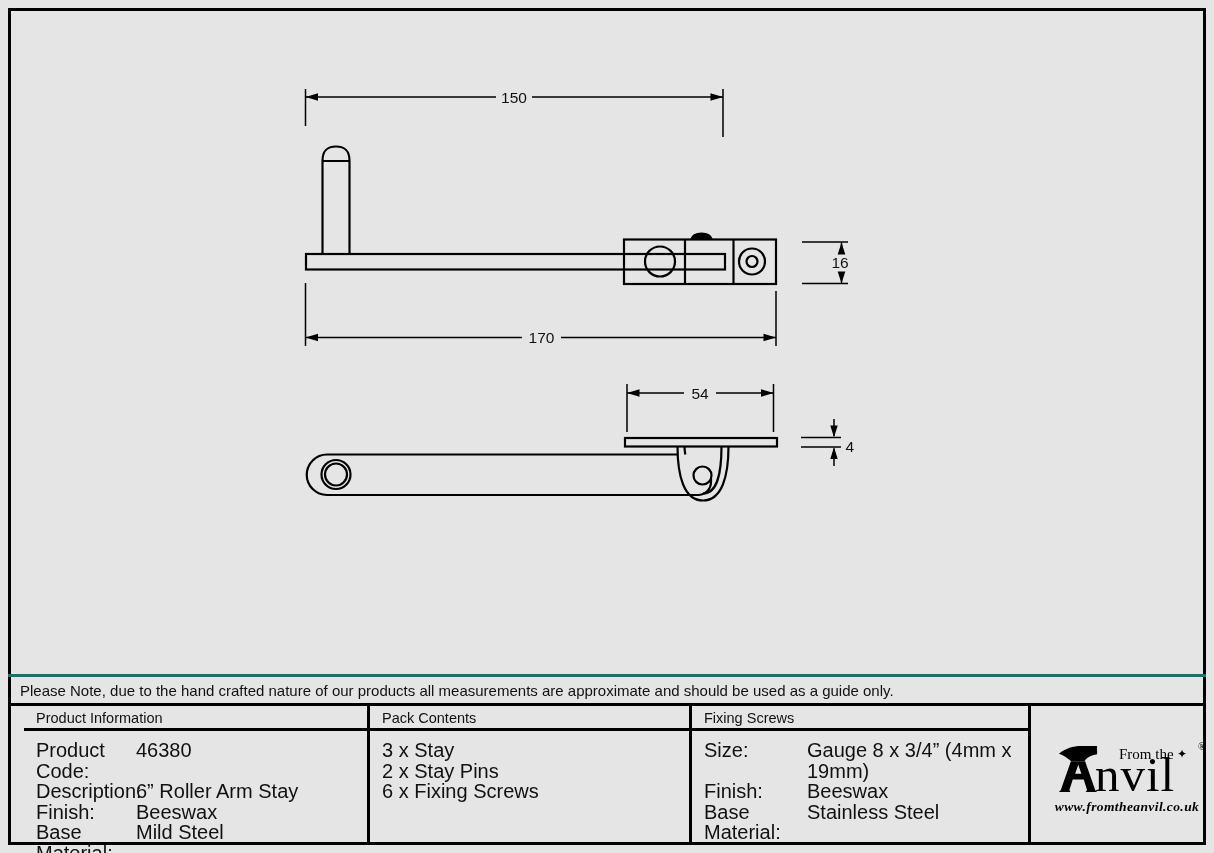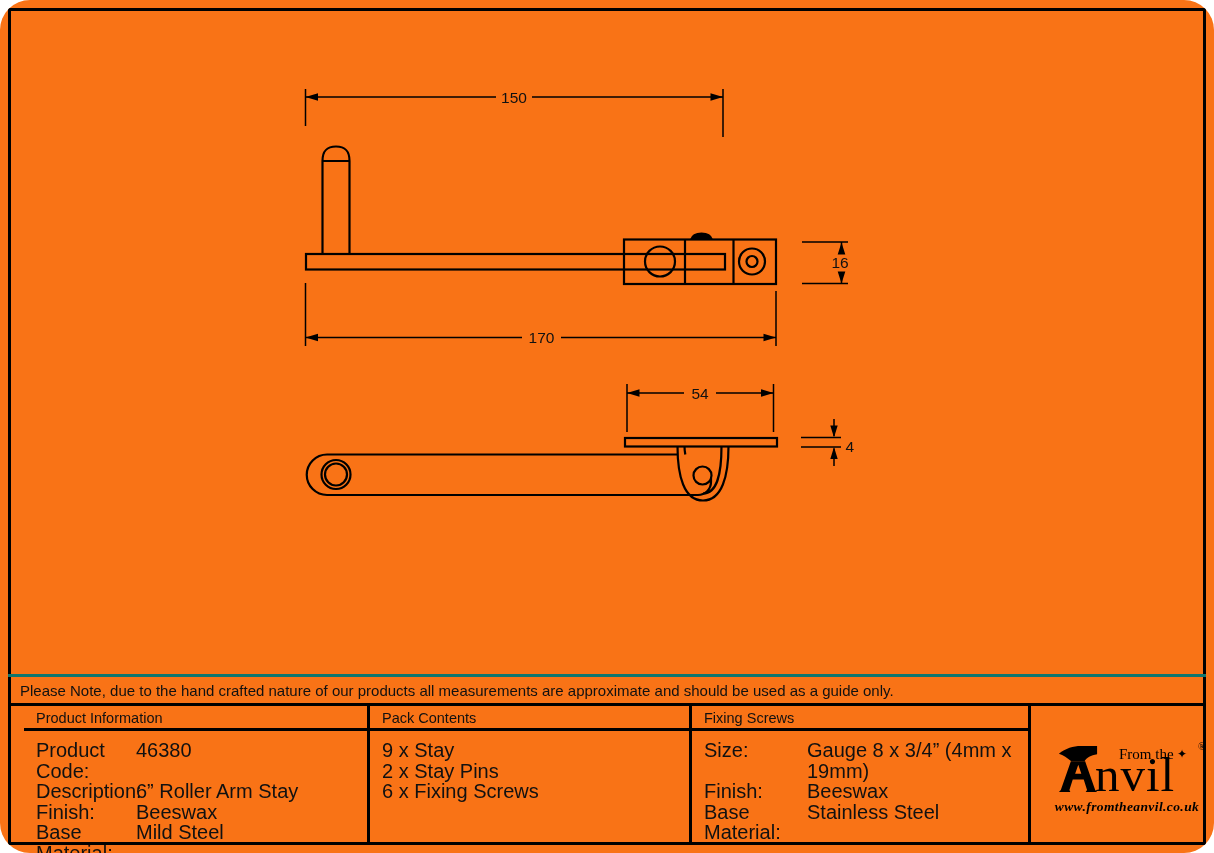--- a/index.html
+++ b/index.html
@@ -1,21 +1,20 @@
 <!DOCTYPE html>
 <html><head>
 <meta charset="utf-8">
 <style>
   * { margin:0; padding:0; box-sizing:border-box; }
   html,body { background:#ffffff; }
   .screen {
-    position:relative; width:1214px; height:853px; background:#f97316;
+    position:relative; width:1214px; height:853px; background:#e5e5e5;
     font-family:"Liberation Sans", sans-serif; color:#111;
     overflow:hidden;
-    border-radius:30px;
   }
   .outer-border {
     position:absolute; left:8px; top:8px; width:1198px; height:837px;
     border:3px solid #000;
   }
   
   .drawing-svg { position:absolute; left:0; top:0; }
   .part  { stroke:#000; stroke-width:2.2; fill:none; }
   .dim   { stroke:#000; stroke-width:1.5; fill:none; }
   .arrow { fill:#000; stroke:none; }
@@ -150,21 +149,21 @@
         <div class="srow">
           <span class="slabel">Base Material:</span>
           <span>Mild Steel</span>
         </div>
       </div>
     </div>
 
     <div class="tcol c2">
       <div class="hdr">Pack Contents</div>
       <div class="bod">
-        <div class="srow">9 x Stay</div>
+        <div class="srow">3 x Stay</div>
         <div class="srow">2 x Stay Pins</div>
         <div class="srow">6 x Fixing Screws</div>
       </div>
     </div>
 
     <div class="tcol c3">
       <div class="hdr">Fixing Screws</div>
       <div class="bod">
         <div class="srow">
           <span class="slabel3">Size:</span>

